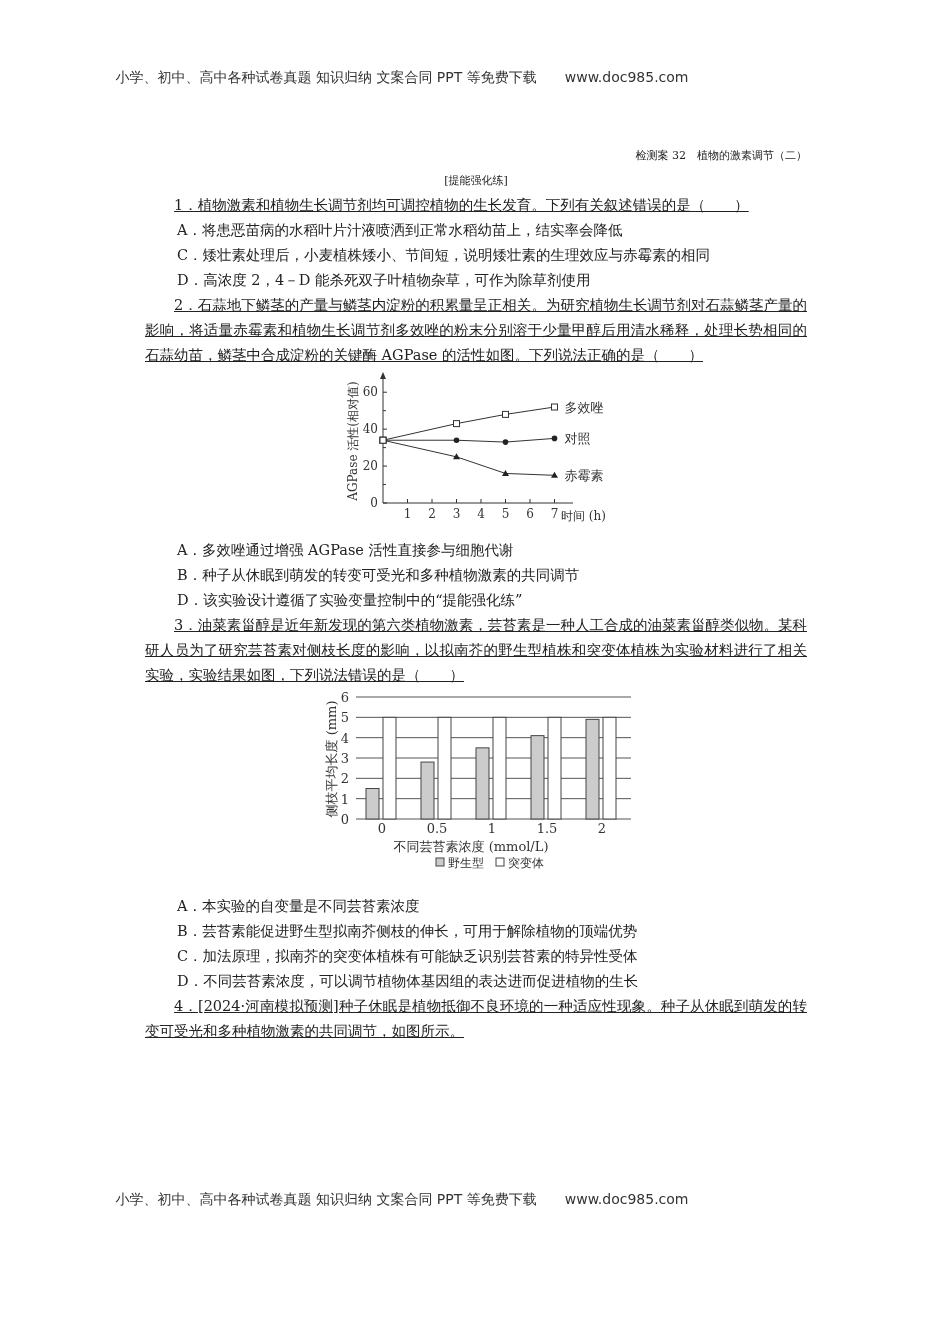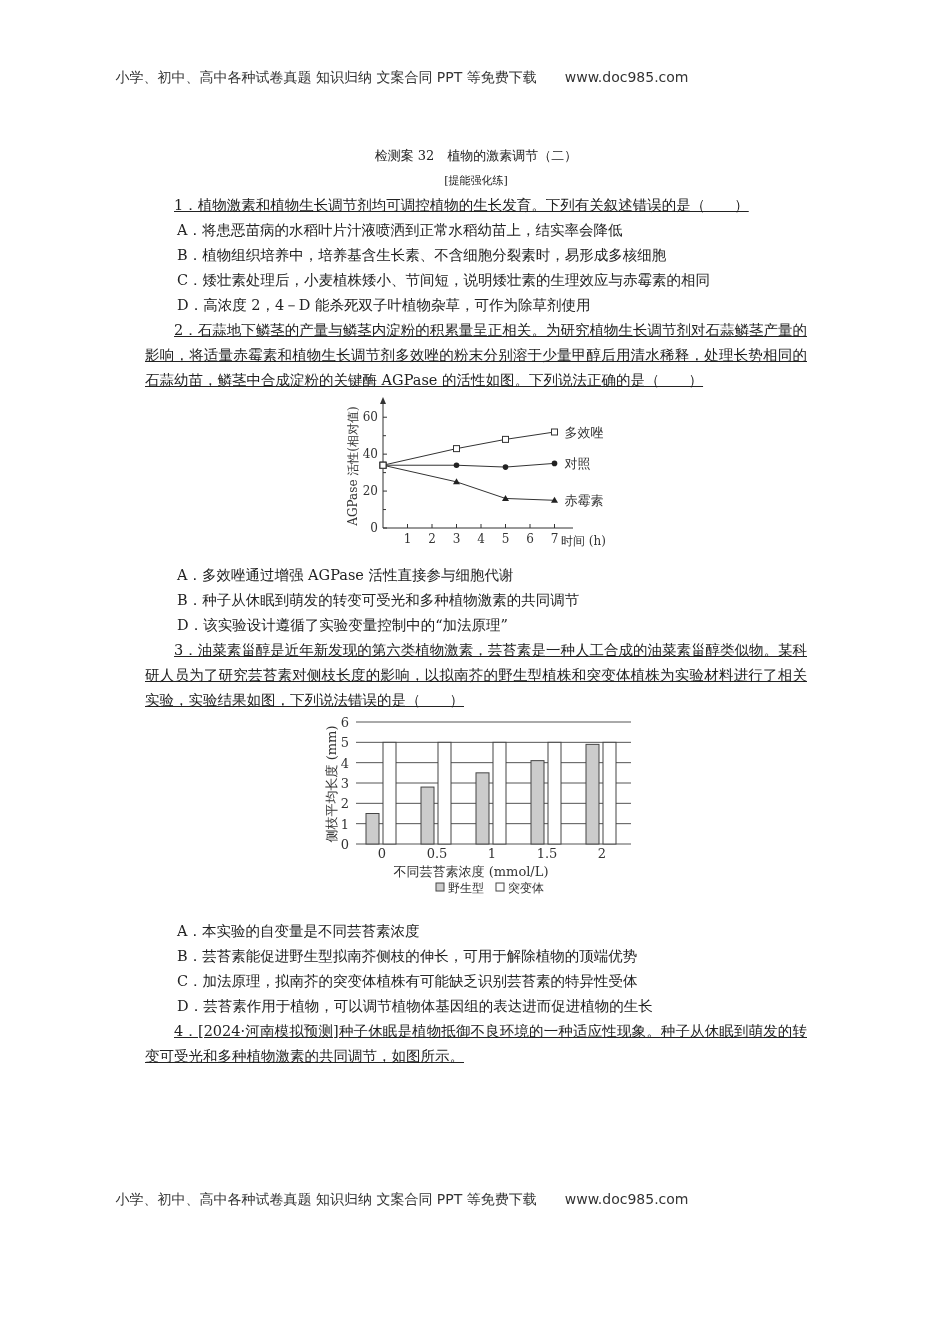--- a/index.html
+++ b/index.html
@@ -2,41 +2,40 @@
 <html><head>
 <meta charset="utf-8">
 <style>
   html, body { margin: 0; padding: 0; background: #ffffff; }
   body { width: 950px; height: 1344px; position: relative; overflow: hidden;
          font-family: "DejaVu Serif", "Liberation Serif", serif; color: #222; }
   .hdr { position: absolute; left: 0; width: 804px; text-align: center; font-size: 14px;
          font-family: "DejaVu Sans", "Liberation Sans", sans-serif; color: #333; }
   .hdr .url { margin-left: 28px; }
   .content { position: absolute; left: 145px; top: 143px; width: 662px; font-size: 14.5px; line-height: 25px; }
-  .title { text-align: center; font-size: 13px; }
+  .title { text-align: right; font-size: 11px; }
   .subtitle { text-align: center; font-size: 11px; }
   .para { text-indent: 2em; text-align: justify; text-decoration: underline; }
   .opt { padding-left: 32px; }
   .figure { position: relative; margin: 0 auto; }
   svg text { font-family: "DejaVu Serif", "Liberation Serif", serif; fill: #333; }
 </style>
 </head>
 <body>
 
 <div class="hdr" style="top:69px;">
   <span>小学、初中、高中各种试卷真题  知识归纳  文案合同  PPT 等免费下载</span><span class="url">www.doc985.com</span>
 </div>
 
 <div class="content">
   <div class="title">检测案 32　植物的激素调节（二）</div>
   <div class="subtitle">[提能强化练]</div>
 
   <div class="para">1．植物激素和植物生长调节剂均可调控植物的生长发育。下列有关叙述错误的是（　　）</div>
   <div class="opt">A．将患恶苗病的水稻叶片汁液喷洒到正常水稻幼苗上，结实率会降低</div>
-  <div class="opt">B．植物组织培养中，培养基含生长素、不含细胞分裂素时，易形成多核细胞</div>
   <div class="opt">C．矮壮素处理后，小麦植株矮小、节间短，说明矮壮素的生理效应与赤霉素的相同</div>
   <div class="opt">D．高浓度 2，4－D 能杀死双子叶植物杂草，可作为除草剂使用</div>
 
   <div class="para">2．石蒜地下鳞茎的产量与鳞茎内淀粉的积累量呈正相关。为研究植物生长调节剂对石蒜鳞茎产量的影响，将适量赤霉素和植物生长调节剂多效唑的粉末分别溶于少量甲醇后用清水稀释，处理长势相同的石蒜幼苗，鳞茎中合成淀粉的关键酶 AGPase 的活性如图。下列说法正确的是（　　）</div>
 
   <div class="figure" style="width:270px;height:160px;margin-top:2px;">
     <svg id="line-chart" width="270" height="160" viewBox="0 0 270 160">
         <line x1="42" y1="133" x2="232" y2="133" stroke="#333" stroke-width="1"></line>
         <line x1="42" y1="133" x2="42" y2="5" stroke="#333" stroke-width="1"></line>
         <path d="M39,9 L42,2 L45,9 Z" fill="#333"></path>
@@ -83,21 +82,21 @@
         <rect x="39" y="67.23076923076923" width="6" height="6" fill="#fff" stroke="#333"></rect>
         <path d="M115.5,83.34615384615384 L119,89.34615384615384 L112,89.34615384615384 Z" fill="#222"></path>
         <path d="M164.5,99.96153846153845 L168,105.96153846153845 L161,105.96153846153845 Z" fill="#222"></path>
         <path d="M213.5,101.8076923076923 L217,107.8076923076923 L210,107.8076923076923 Z" fill="#222"></path>
         <text x="223.5" y="110.3076923076923" font-size="13">赤霉素</text>
       </svg>
   </div>
 
   <div class="opt" style="margin-top:8px;">A．多效唑通过增强 AGPase 活性直接参与细胞代谢</div>
   <div class="opt">B．种子从休眠到萌发的转变可受光和多种植物激素的共同调节</div>
-  <div class="opt">D．该实验设计遵循了实验变量控制中的“加法原理”</div>
+  <div class="opt">D．该实验设计遵循了实验变量控制中的“提能强化练”</div>
 
   <div class="para">3．油菜素甾醇是近年新发现的第六类植物激素，芸苔素是一种人工合成的油菜素甾醇类似物。某科研人员为了研究芸苔素对侧枝长度的影响，以拟南芥的野生型植株和突变体植株为实验材料进行了相关实验，实验结果如图，下列说法错误的是（　　）</div>
 
   <div class="figure" style="width:320px;height:190px;">
     <svg id="bar-chart" width="320" height="190" viewBox="0 0 320 190">
         <line x1="40" y1="131" x2="315" y2="131" stroke="#555" stroke-width="1"></line>
         <text x="33" y="136" font-size="13" text-anchor="end">0</text>
         <line x1="40" y1="110.66666666666667" x2="315" y2="110.66666666666667" stroke="#555" stroke-width="1"></line>
         <text x="33" y="115.66666666666667" font-size="13" text-anchor="end">1</text>
         <line x1="40" y1="90.33333333333334" x2="315" y2="90.33333333333334" stroke="#555" stroke-width="1"></line>
@@ -130,20 +129,20 @@
         <rect x="120" y="170" width="8" height="8" fill="#cccccc" stroke="#444"></rect>
         <text x="132" y="179" font-size="12">野生型</text>
         <rect x="180" y="170" width="8" height="8" fill="#ffffff" stroke="#444"></rect>
         <text x="192" y="179" font-size="12">突变体</text>
       </svg>
   </div>
 
   <div class="opt" style="margin-top:16px;">A．本实验的自变量是不同芸苔素浓度</div>
   <div class="opt">B．芸苔素能促进野生型拟南芥侧枝的伸长，可用于解除植物的顶端优势</div>
   <div class="opt">C．加法原理，拟南芥的突变体植株有可能缺乏识别芸苔素的特异性受体</div>
-  <div class="opt">D．芸苔素作用于植物，可以调节植物体基因组的表达进而促进植物的生长</div>
+  <div class="opt">D．不同芸苔素浓度，可以调节植物体基因组的表达进而促进植物的生长</div>
 
   <div class="para">4．[2024·河南模拟预测]种子休眠是植物抵御不良环境的一种适应性现象。种子从休眠到萌发的转变可受光和多种植物激素的共同调节，如图所示。</div>
 </div>
 
 <div class="hdr" style="top:1191px;">
   <span>小学、初中、高中各种试卷真题  知识归纳  文案合同  PPT 等免费下载</span><span class="url">www.doc985.com</span>
 </div>
 
 </body></html>

